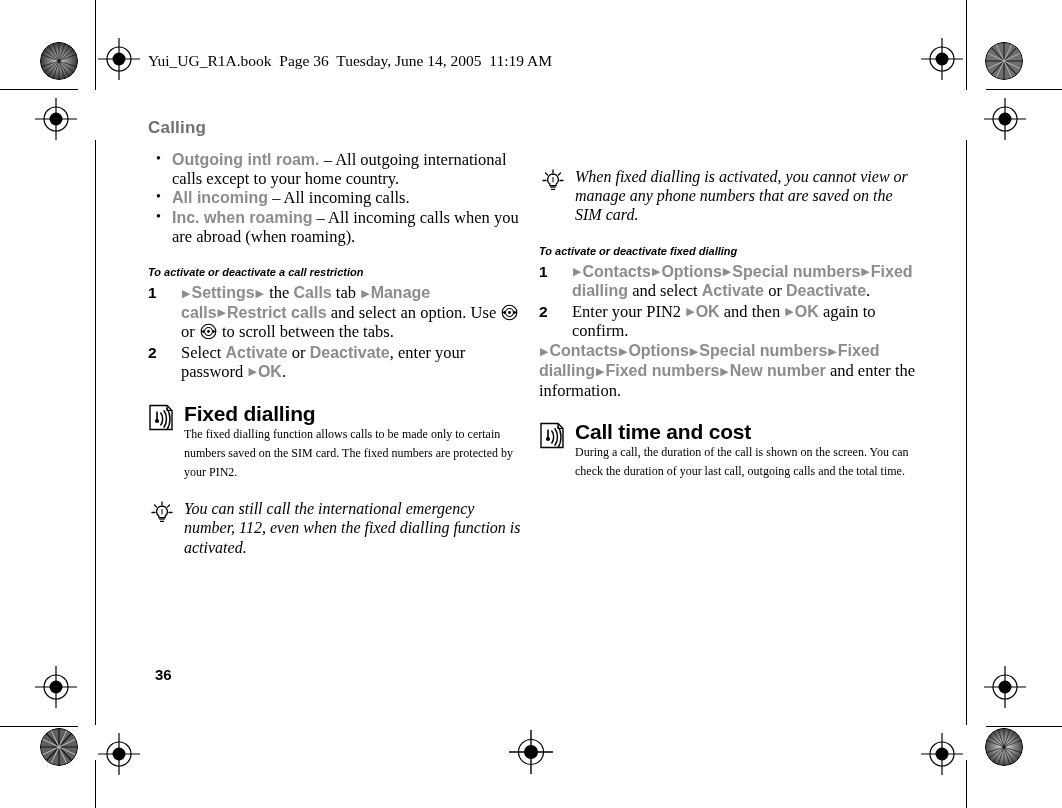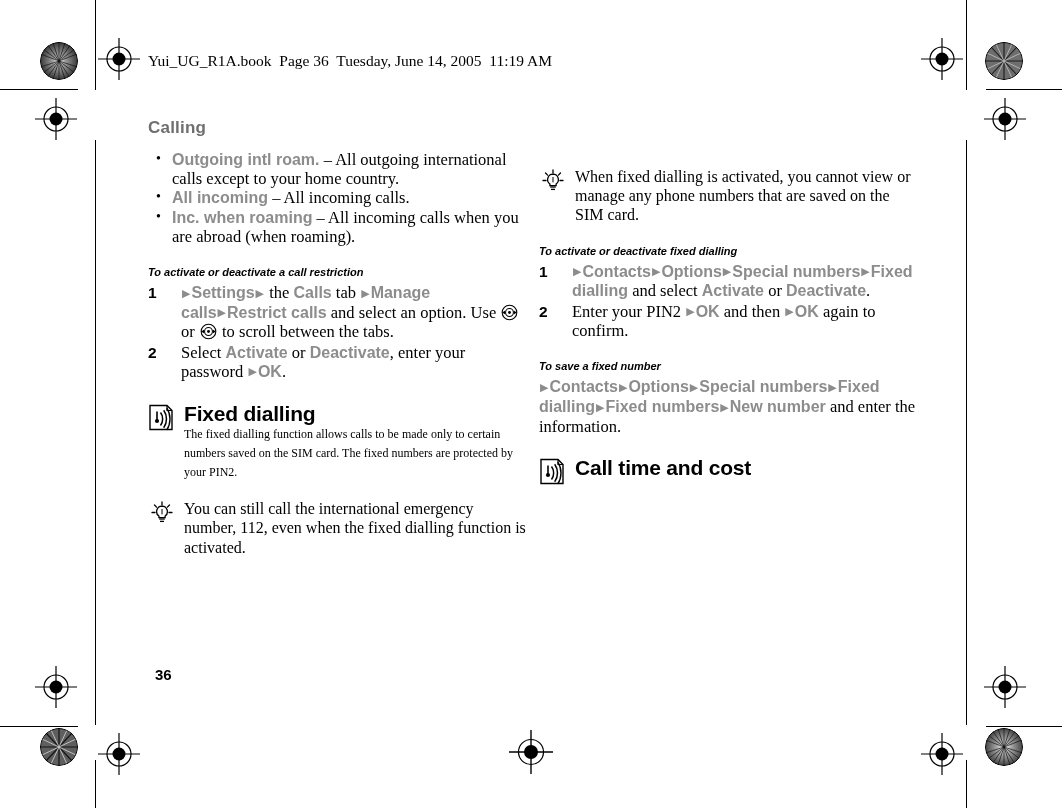--- a/index.html
+++ b/index.html
@@ -167,20 +167,21 @@
     width: 26px;
     height: 27px;
   }
 
   
   .tip {
     position: relative;
     padding-left: 36px;
     margin-top: 17px;
     font-family: "Liberation Serif", serif;
+    font-style: italic;
     font-size: 16px;
     line-height: 19.2px;
   }
   .tip-icon {
     position: absolute;
     left: 2px;
     top: 2px;
     width: 24px;
     height: 24px;
   }
@@ -501,31 +502,31 @@
       <li>
         <span class="num">1</span>
         <span class="rich"><span class="arrow">▶</span><span class="ui">Contacts</span><span class="arrow">▶</span><span class="ui">Options</span><span class="arrow">▶</span><span class="ui">Special numbers</span><span class="arrow">▶</span><span class="ui">Fixed dialling</span><span class="body"> and select </span><span class="ui">Activate</span><span class="body"> or </span><span class="ui">Deactivate</span><span class="body">.</span></span>
       </li>
       <li>
         <span class="num">2</span>
         <span class="rich"><span class="body">Enter your PIN2 </span><span class="arrow">▶</span><span class="ui">OK</span><span class="body"> and then </span><span class="arrow">▶</span><span class="ui">OK</span><span class="body"> again to confirm.</span></span>
       </li>
     </ol>
 
-    <div class="proc-head">To save a fixed number</div>
     <div class="plain-step"><span class="arrow">▶</span><span class="ui">Contacts</span><span class="arrow">▶</span><span class="ui">Options</span><span class="arrow">▶</span><span class="ui">Special numbers</span><span class="arrow">▶</span><span class="ui">Fixed dialling</span><span class="arrow">▶</span><span class="ui">Fixed numbers</span><span class="arrow">▶</span><span class="ui">New number</span><span class="body"> and enter the information.</span></div>
 
     <div class="section">
       <svg class="sec-icon" viewBox="0 0 26 27">
         <path d="M2 1.5 h17 l5 5 v19 h-22 z" fill="#fff" stroke="#000" stroke-width="1.4"></path>
         <path d="M19 1.5 v5 h5" fill="none" stroke="#000" stroke-width="1.2"></path>
         <circle cx="9" cy="17" r="2.1" fill="#000"></circle>
         <path d="M9 17 L9 7.5" stroke="#000" stroke-width="1.6"></path>
         <path d="M12.5 8.5 a7 9 0 0 1 0 13" fill="none" stroke="#000" stroke-width="1.5"></path>
         <path d="M15.7 6.2 a10.5 13 0 0 1 0 17.6" fill="none" stroke="#000" stroke-width="1.5"></path>
         <path d="M18.8 4.2 a14 17 0 0 1 0 21.6" fill="none" stroke="#000" stroke-width="1.4"></path>
       </svg>
       <h2>Call time and cost</h2>
+      <p>During a call, the duration of the call is shown on the screen. You can check the duration of your last call, outgoing calls and the total time.</p>
     </div>
   </div>
 
   <div class="folio">36</div>
 </div>
 
 </body></html>

